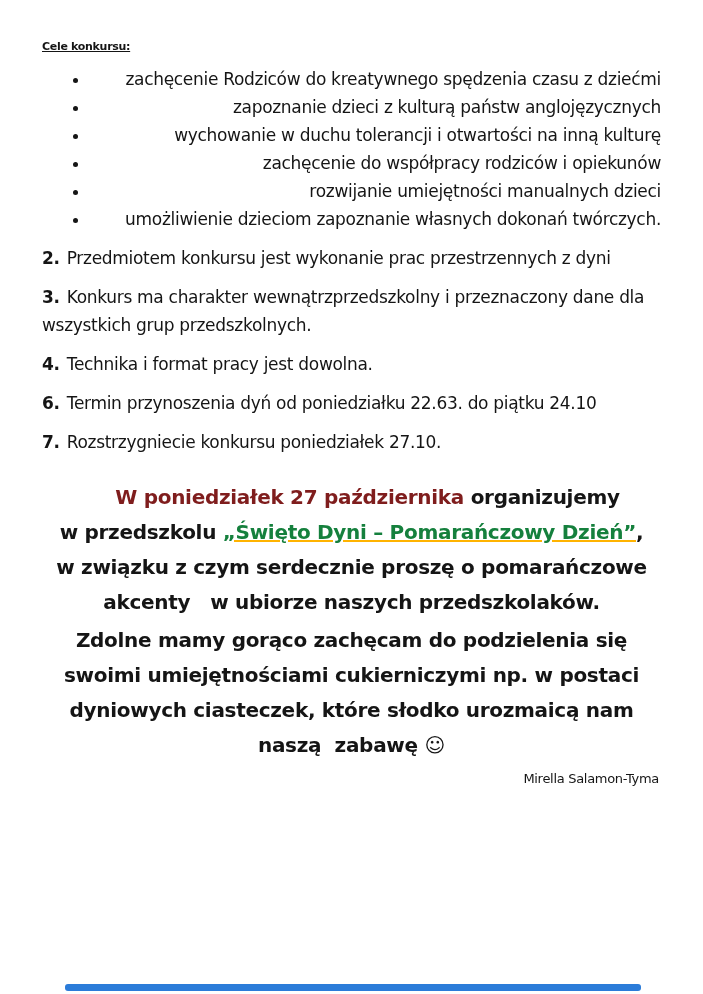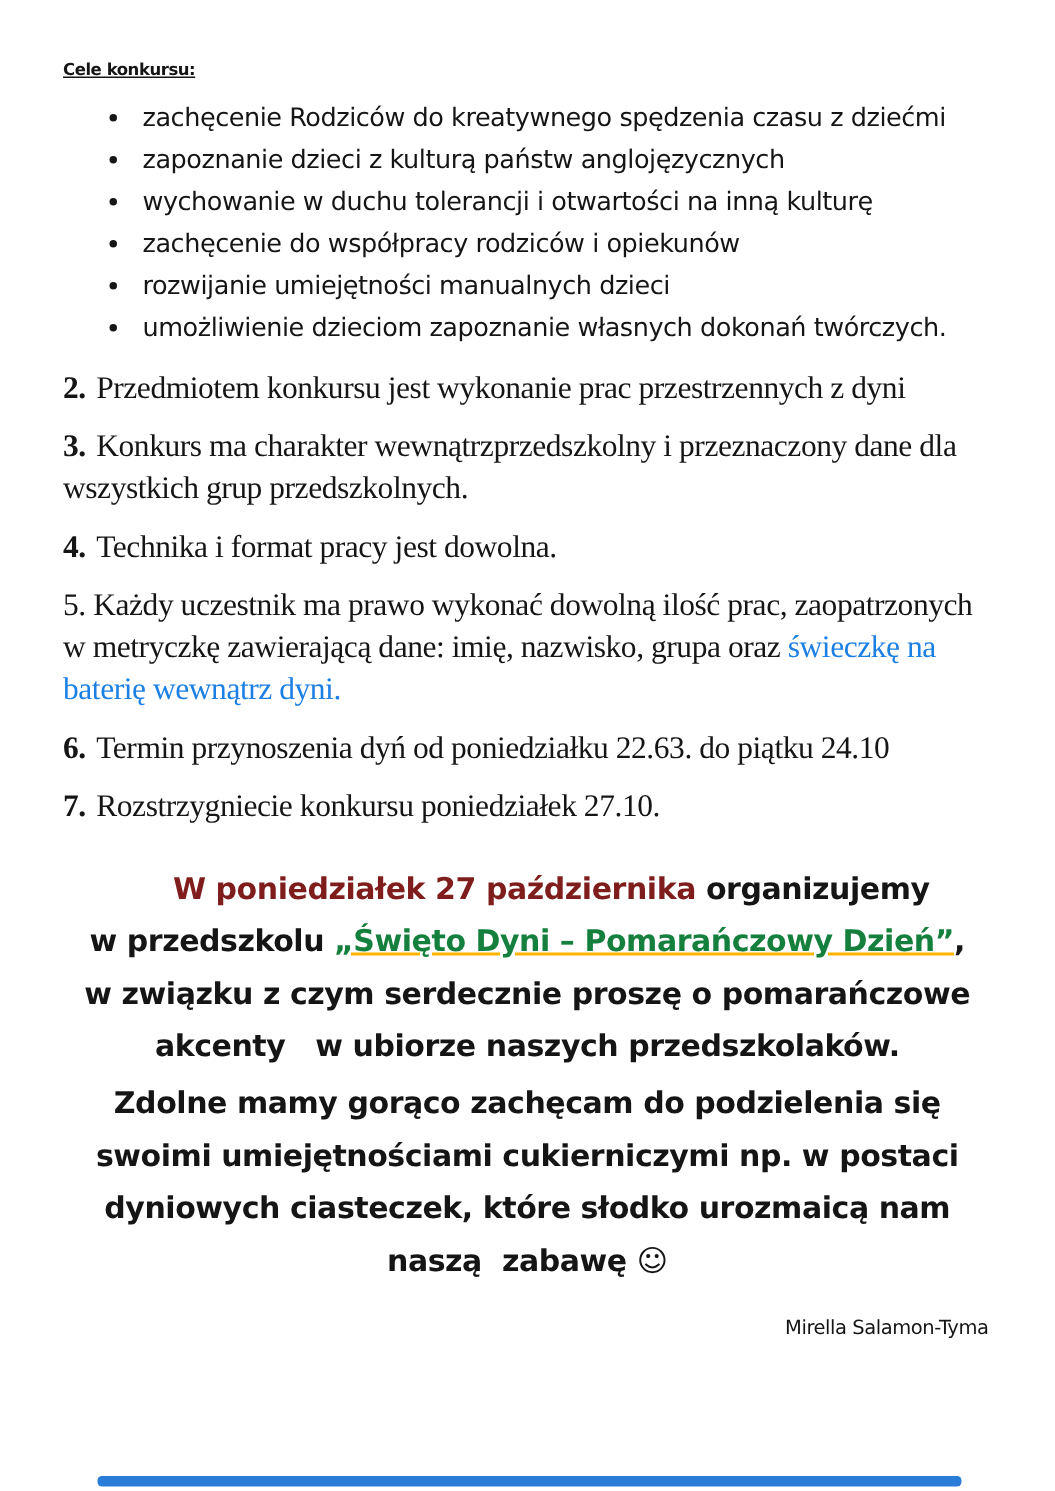--- a/index.html
+++ b/index.html
@@ -18,26 +18,25 @@
     font-weight:bold;
     text-decoration:underline;
     margin:0;
   }
   ul.goals{
     margin:12px 0 6px 0;
     padding-left:48px;
     font-size:17px;
     line-height:28px;
   }
-  ul.goals li{padding-left:5px;}
+  ul.goals li{padding-left:5px;text-align:right;}
   p.item{
     margin:11px 0;
-    font-size:21px;
+    font-size:17px;
     line-height:28px;
-    font-family:Liberation Serif, serif;
   }
   .num{font-weight:bold;margin-right:7px;}
   .num-reg{font-weight:normal;margin-right:5px;}
   .blue-text{color:#1b7fe3;}
   .announce{
     margin-top:24px;
     text-align:center;
     font-size:20px;
     font-weight:bold;
     line-height:35px;
@@ -51,21 +50,21 @@
     text-align:right;
   }
   .closing{
     margin-top:3px;
     text-align:center;
     font-size:20px;
     font-weight:bold;
     line-height:35px;
   }
   .signature{
-    margin-top:20px;
+    margin-top:8px;
     text-align:right;
     font-size:13px;
     padding-right:2px;
   }
   .bottom-bar{
     position:absolute;
     left:65px;
     bottom:3px;
     width:576px;
     height:7px;
@@ -87,21 +86,20 @@
     <li>rozwijanie umiejętności manualnych dzieci</li>
     <li>umożliwienie dzieciom zapoznanie własnych dokonań twórczych.</li>
   </ul>
 
   <p class="item"><span class="num">2.</span><span>Przedmiotem konkursu jest wykonanie prac przestrzennych z dyni</span></p>
 
   <p class="item"><span class="num">3.</span><span>Konkurs ma charakter wewnątrzprzedszkolny i przeznaczony dane dla wszystkich grup przedszkolnych.</span></p>
 
   <p class="item"><span class="num">4.</span><span>Technika i format pracy jest dowolna.</span></p>
 
-  <p class="item"><span class="num-reg">5.</span><span>Każdy uczestnik ma prawo wykonać dowolną ilość prac, zaopatrzonych w metryczkę zawierającą dane: imię, nazwisko, grupa oraz </span><span class="blue-text">świeczkę na baterię wewnątrz dyni.</span></p>
 
   <p class="item"><span class="num">6.</span><span>Termin przynoszenia dyń od poniedziałku 22.63. do piątku 24.10</span></p>
 
   <p class="item"><span class="num">7.</span><span>Rozstrzygniecie konkursu poniedziałek 27.10.</span></p>
 
   <div class="announce">
     <div class="a-line"><span class="red-text">W poniedziałek 27 października</span><span> organizujemy</span></div>
     <div class="a-line"><span>w przedszkolu </span><span class="orange-text">„Święto Dyni – Pomarańczowy Dzień”</span><span>,</span></div>
     <div class="a-line">w związku z czym serdecznie proszę o pomarańczowe</div>
     <div class="a-line">akcenty   w ubiorze naszych przedszkolaków.</div>

